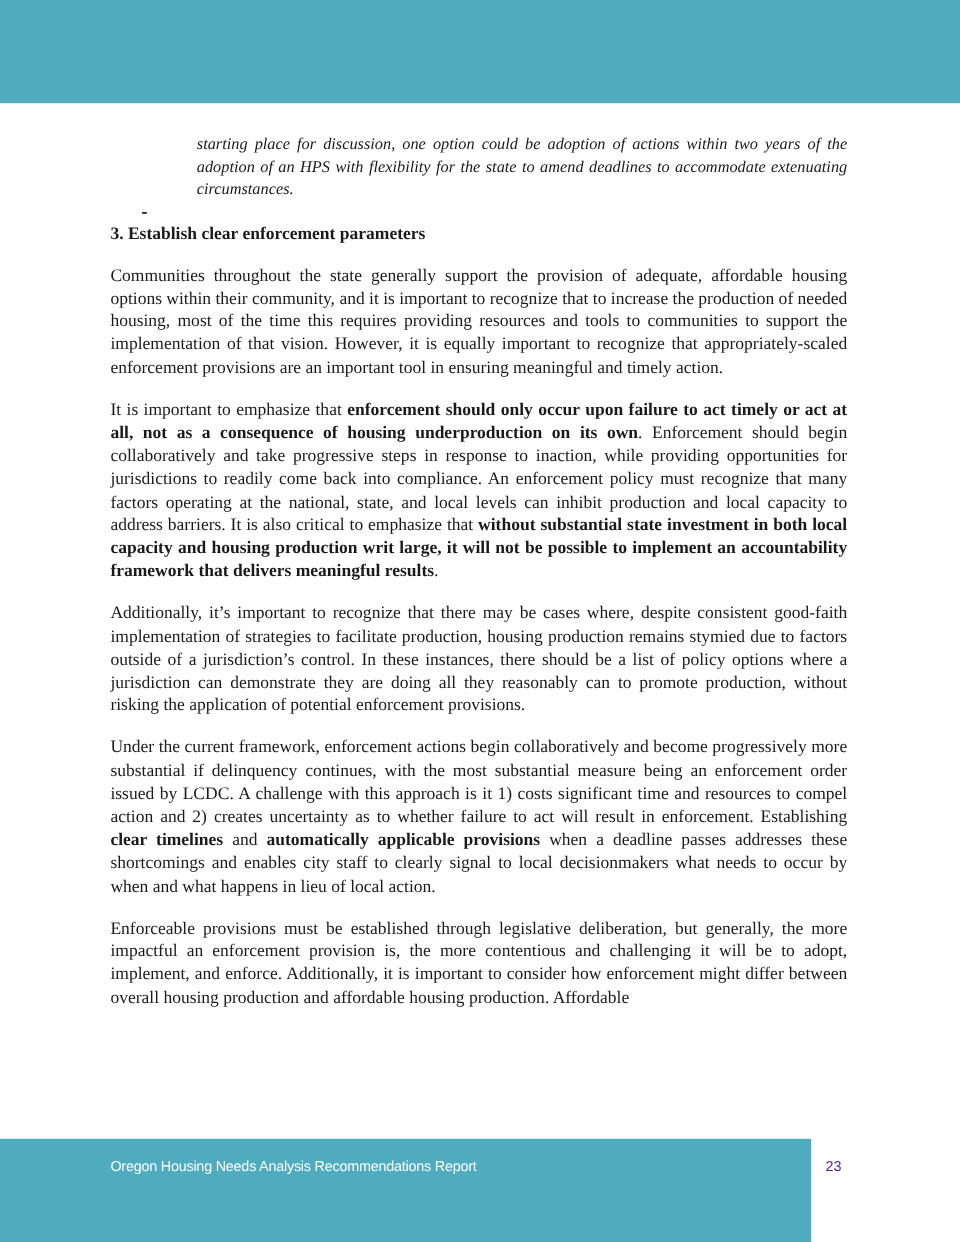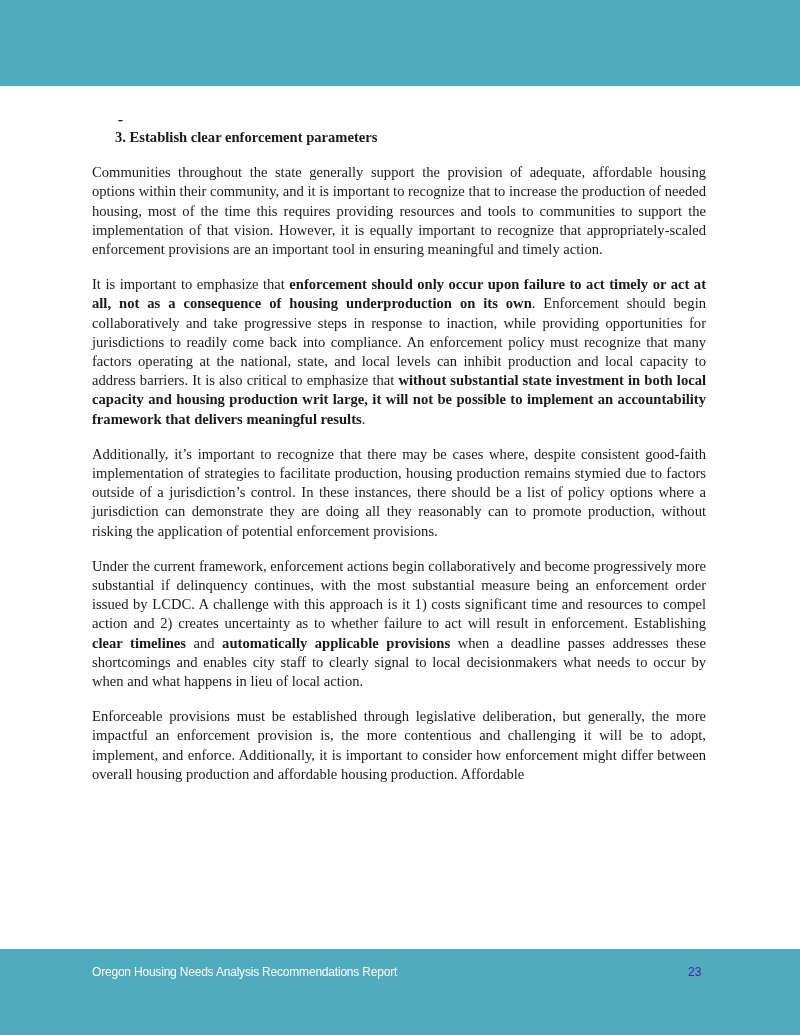--- a/index.html
+++ b/index.html
@@ -7,21 +7,21 @@
     width: 800px; height: 1035px; position: relative; overflow: hidden;
     background: #ffffff;
     font-family: "Liberation Serif", "DejaVu Serif", serif;
     color: #1a1a1a;
   }
   .header-band {
     position: absolute; left: 0; top: 0; width: 800px; height: 86px;
     background: #4fabbe;
   }
   .footer-band {
-    position: absolute; left: 0; top: 949px; width: 800px; height: 86px;
+    position: absolute; left: 0; top: 949px; width: 676px; height: 86px;
     background: #4fabbe;
   }
   .footer-title {
     position: absolute; left: 92px; top: 16px;
     font-family: "Liberation Sans", "DejaVu Sans", sans-serif;
     font-size: 12px; color: #ffffff; letter-spacing: -0.2px;
   }
   .footer-page {
     position: absolute; left: 688px; top: 16px;
     font-family: Liberation Sans, sans-serif;
@@ -39,33 +39,34 @@
   ul.dash-list {
     list-style: none; margin: 0; padding: 0;
   }
   ul.dash-list li {
     position: relative; padding-left: 50px; padding-right: 40px;
   }
   ul.dash-list li .dash {
     position: absolute; left: 26px; top: 0;
   }
   .section-heading {
-    font-weight: bold; margin-top: 18px; margin-bottom: 9px; margin-left: 23px;
+    font-weight: bold; margin-top: 18px; margin-bottom: 9px;
   }
   p.body {
     margin: 16px 0 9px 0; text-align: justify;
   }
   b { font-weight: bold; }
 </style>
 </head>
 <body>
 
 <div class="header-band"></div>
 
 <div class="content">
+  <div class="italic-block">starting place for discussion, one option could be adoption of actions within two years of the adoption of an HPS with flexibility for the state to amend deadlines to accommodate extenuating circumstances.</div>
 
   <ul class="dash-list">
     <li>
       <span class="dash">-</span>
     </li>
     <li>
       <span class="dash">-</span>
     </li>
   </ul>
 

